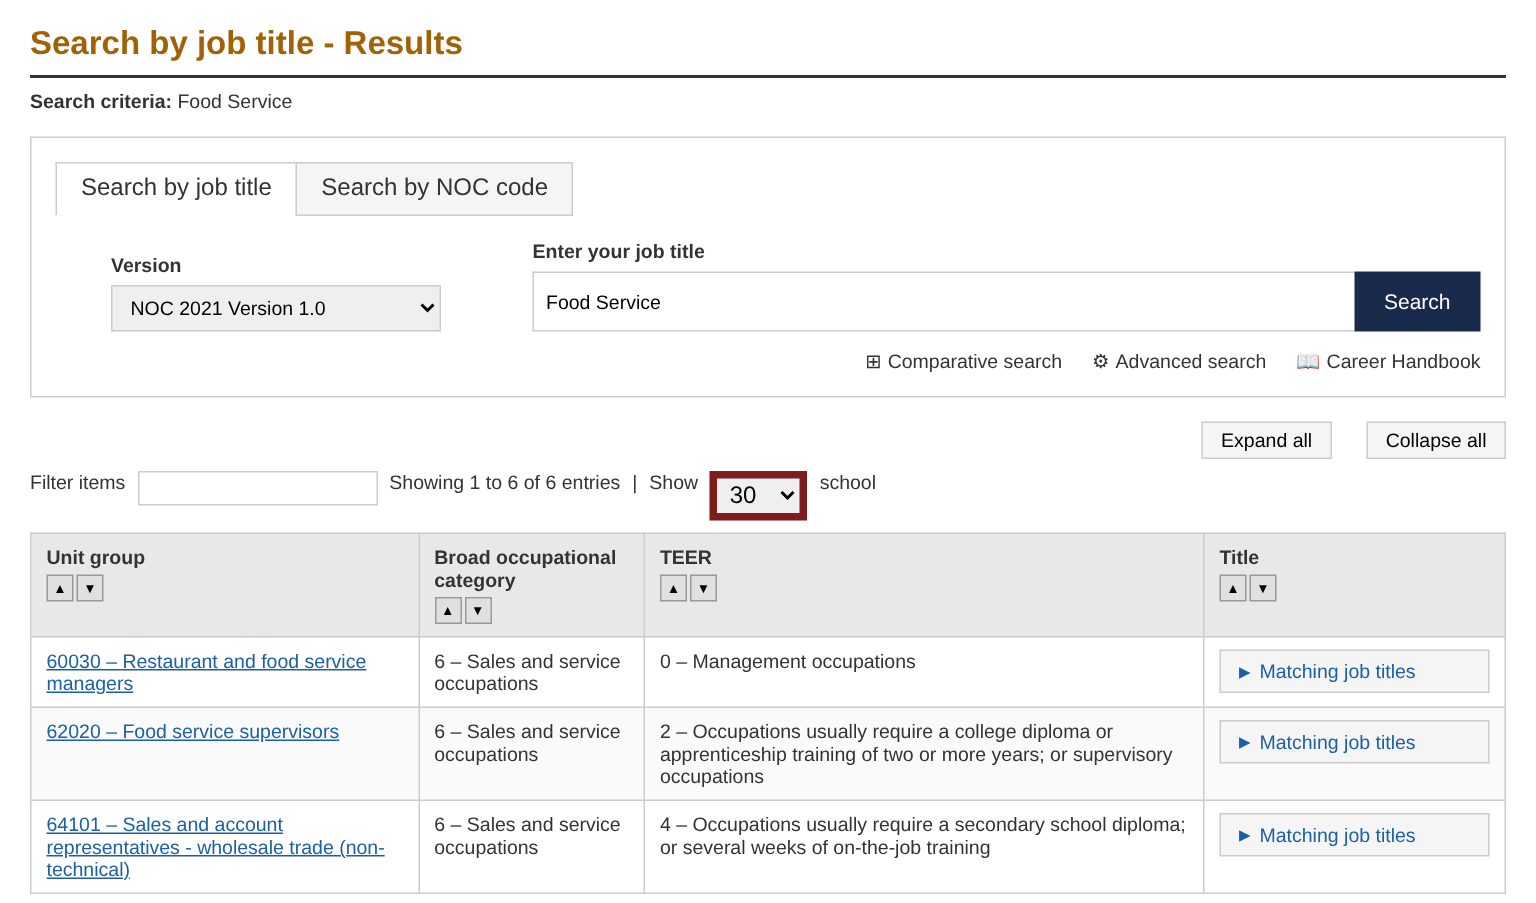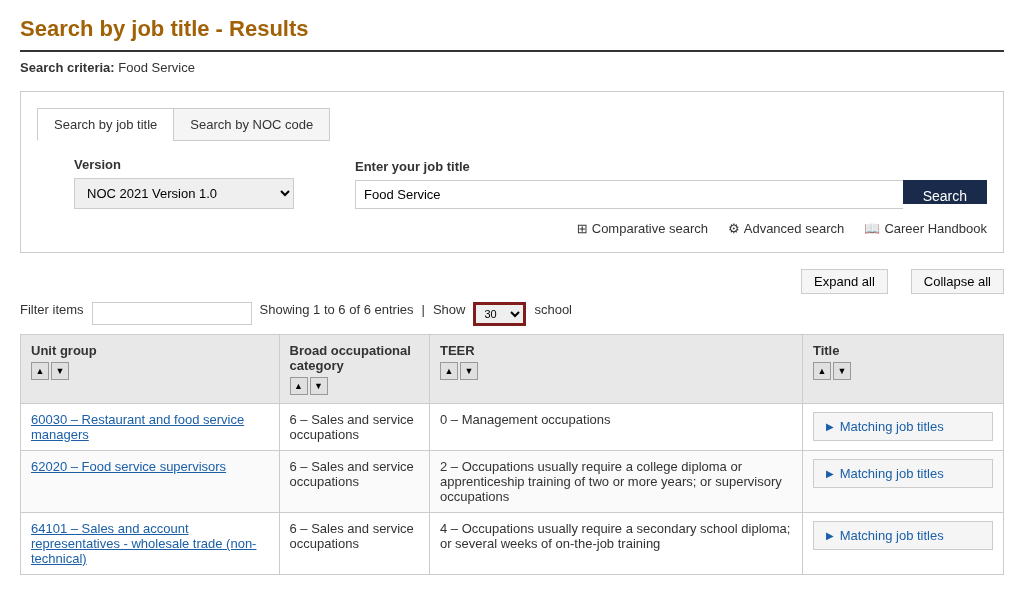--- a/index.html
+++ b/index.html
@@ -5,42 +5,42 @@
     * { box-sizing: border-box; margin: 0; padding: 0; }
     body { font-family: Arial, sans-serif; font-size: 14px; color: #333; background: #fff; padding: 16px 20px; }
 
     h1 { font-size: 22px; font-weight: bold; color: #a16207; margin-bottom: 8px; padding-bottom: 8px; border-bottom: 2px solid #333; }
 
     .version-bar { display: flex; gap: 24px; margin-bottom: 16px; font-size: 13px; }
     .version-bar .label { font-weight: bold; }
 
     .search-box { border: 1px solid #ccc; padding: 16px; margin-bottom: 16px; }
     .tabs { display: flex; margin-bottom: 16px; }
-    .tab { padding: 8px 16px; border: 1px solid #ccc; cursor: pointer; background: #f5f5f5; font-size: 13px; }
+    .tab { padding: 8px 16px; border: 1px solid #ccc; cursor: pointer; background: #f5f5f5; font-size: 16px; }
     .tab.active { background: #fff; border-bottom: 1px solid #fff; font-weight: normal; }
     .tab:first-child { border-right: none; }
 
     .search-form { display: flex; gap: 24px; align-items: flex-end; }
     .form-group { display: flex; flex-direction: column; margin-left: 37px; }
     .form-group label { font-weight: bold; margin-bottom: 6px; font-size: 13px; }
     .form-group select { padding: 6px 8px; border: 1px solid #ccc; font-size: 13px; width: 220px; }
     .form-group.job-title { flex: 1; }
     .form-group.job-title input { padding: 6px 8px; border: 1px solid #ccc; font-size: 13px; width: 100%; }
-    .search-btn { background: #1a2a4a; color: #fff; border: none; padding: 8px 20px; font-size: 14px; cursor: pointer; height: 24px; }
+    .search-btn { background: #1a2a4a; color: #fff; border: none; padding: 8px 20px; font-size: 14px; cursor: pointer; height: 40px; }
 
     .extra-links { display: flex; justify-content: flex-end; gap: 20px; margin-top: 12px; font-size: 13px; }
     .extra-links a { color: #333; text-decoration: none; display: flex; align-items: center; gap: 4px; }
 
     .table-controls { display: flex; justify-content: space-between; align-items: center; margin-bottom: 8px; }
     .expand-collapse { display: flex; gap: 4px; }
     .ec-btn { padding: 4px 12px; border: 1px solid #ccc; background: #f5f5f5; cursor: pointer; font-size: 13px; margin-left: 19px; }
 
     .filter-row { display: flex; align-items: flex-start; gap: 8px; font-size: 13px; margin-bottom: 8px; }
     .filter-row input { border: 1px solid #ccc; padding: 3px 6px; width: 160px; }
-    .filter-row select { border: 3px solid #7f1d1d; padding: 2px 4px; font-size: 11px; }
+    .filter-row select { border: 5px solid #7f1d1d; padding: 2px 4px; font-size: 16px; }
 
     table { width: 100%; border-collapse: collapse; font-size: 13px; }
     thead tr { background: #e8e8e8; }
     th { padding: 8px 10px; text-align: left; font-weight: bold; border: 1px solid #ccc; vertical-align: top; }
     td { padding: 8px 10px; border: 1px solid #ccc; vertical-align: top; }
     tr:nth-child(even) td { background: #fafafa; }
 
     .sort-btns { display: inline-flex; flex-direction: row; gap: 2px; margin-top: 4px; }
     .sort-btn { width: 18px; height: 18px; border: 1px solid #999; background: #e0e0e0; cursor: pointer; display: flex; align-items: center; justify-content: center; font-size: 9px; }
 

